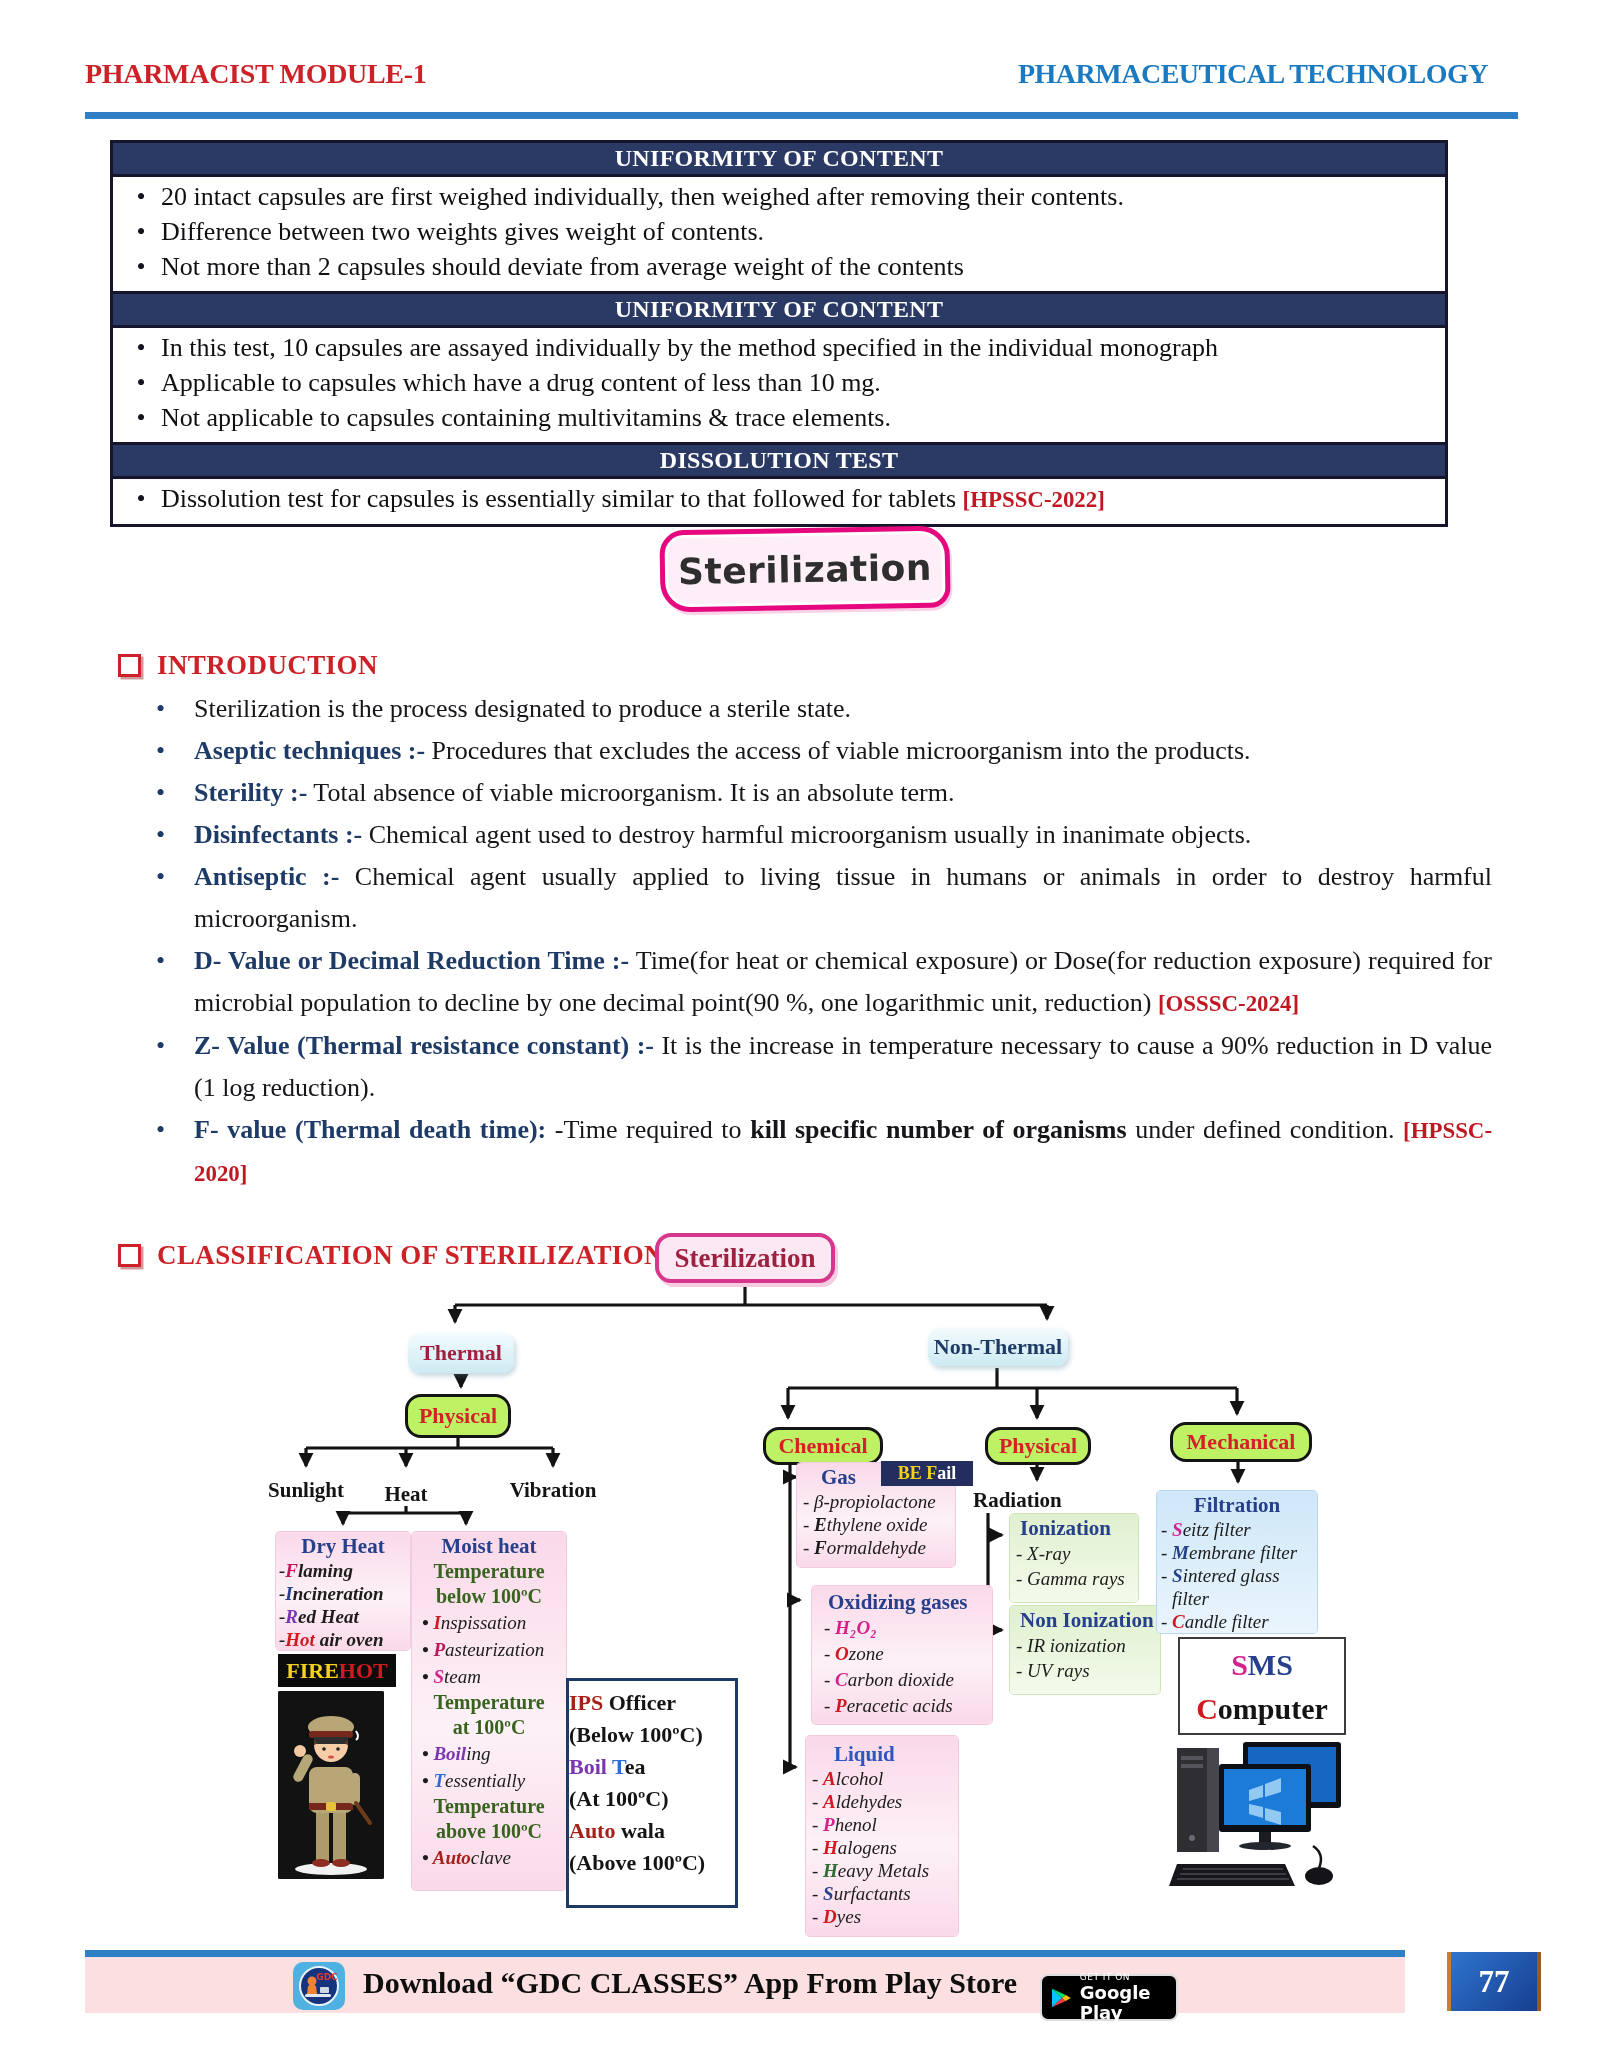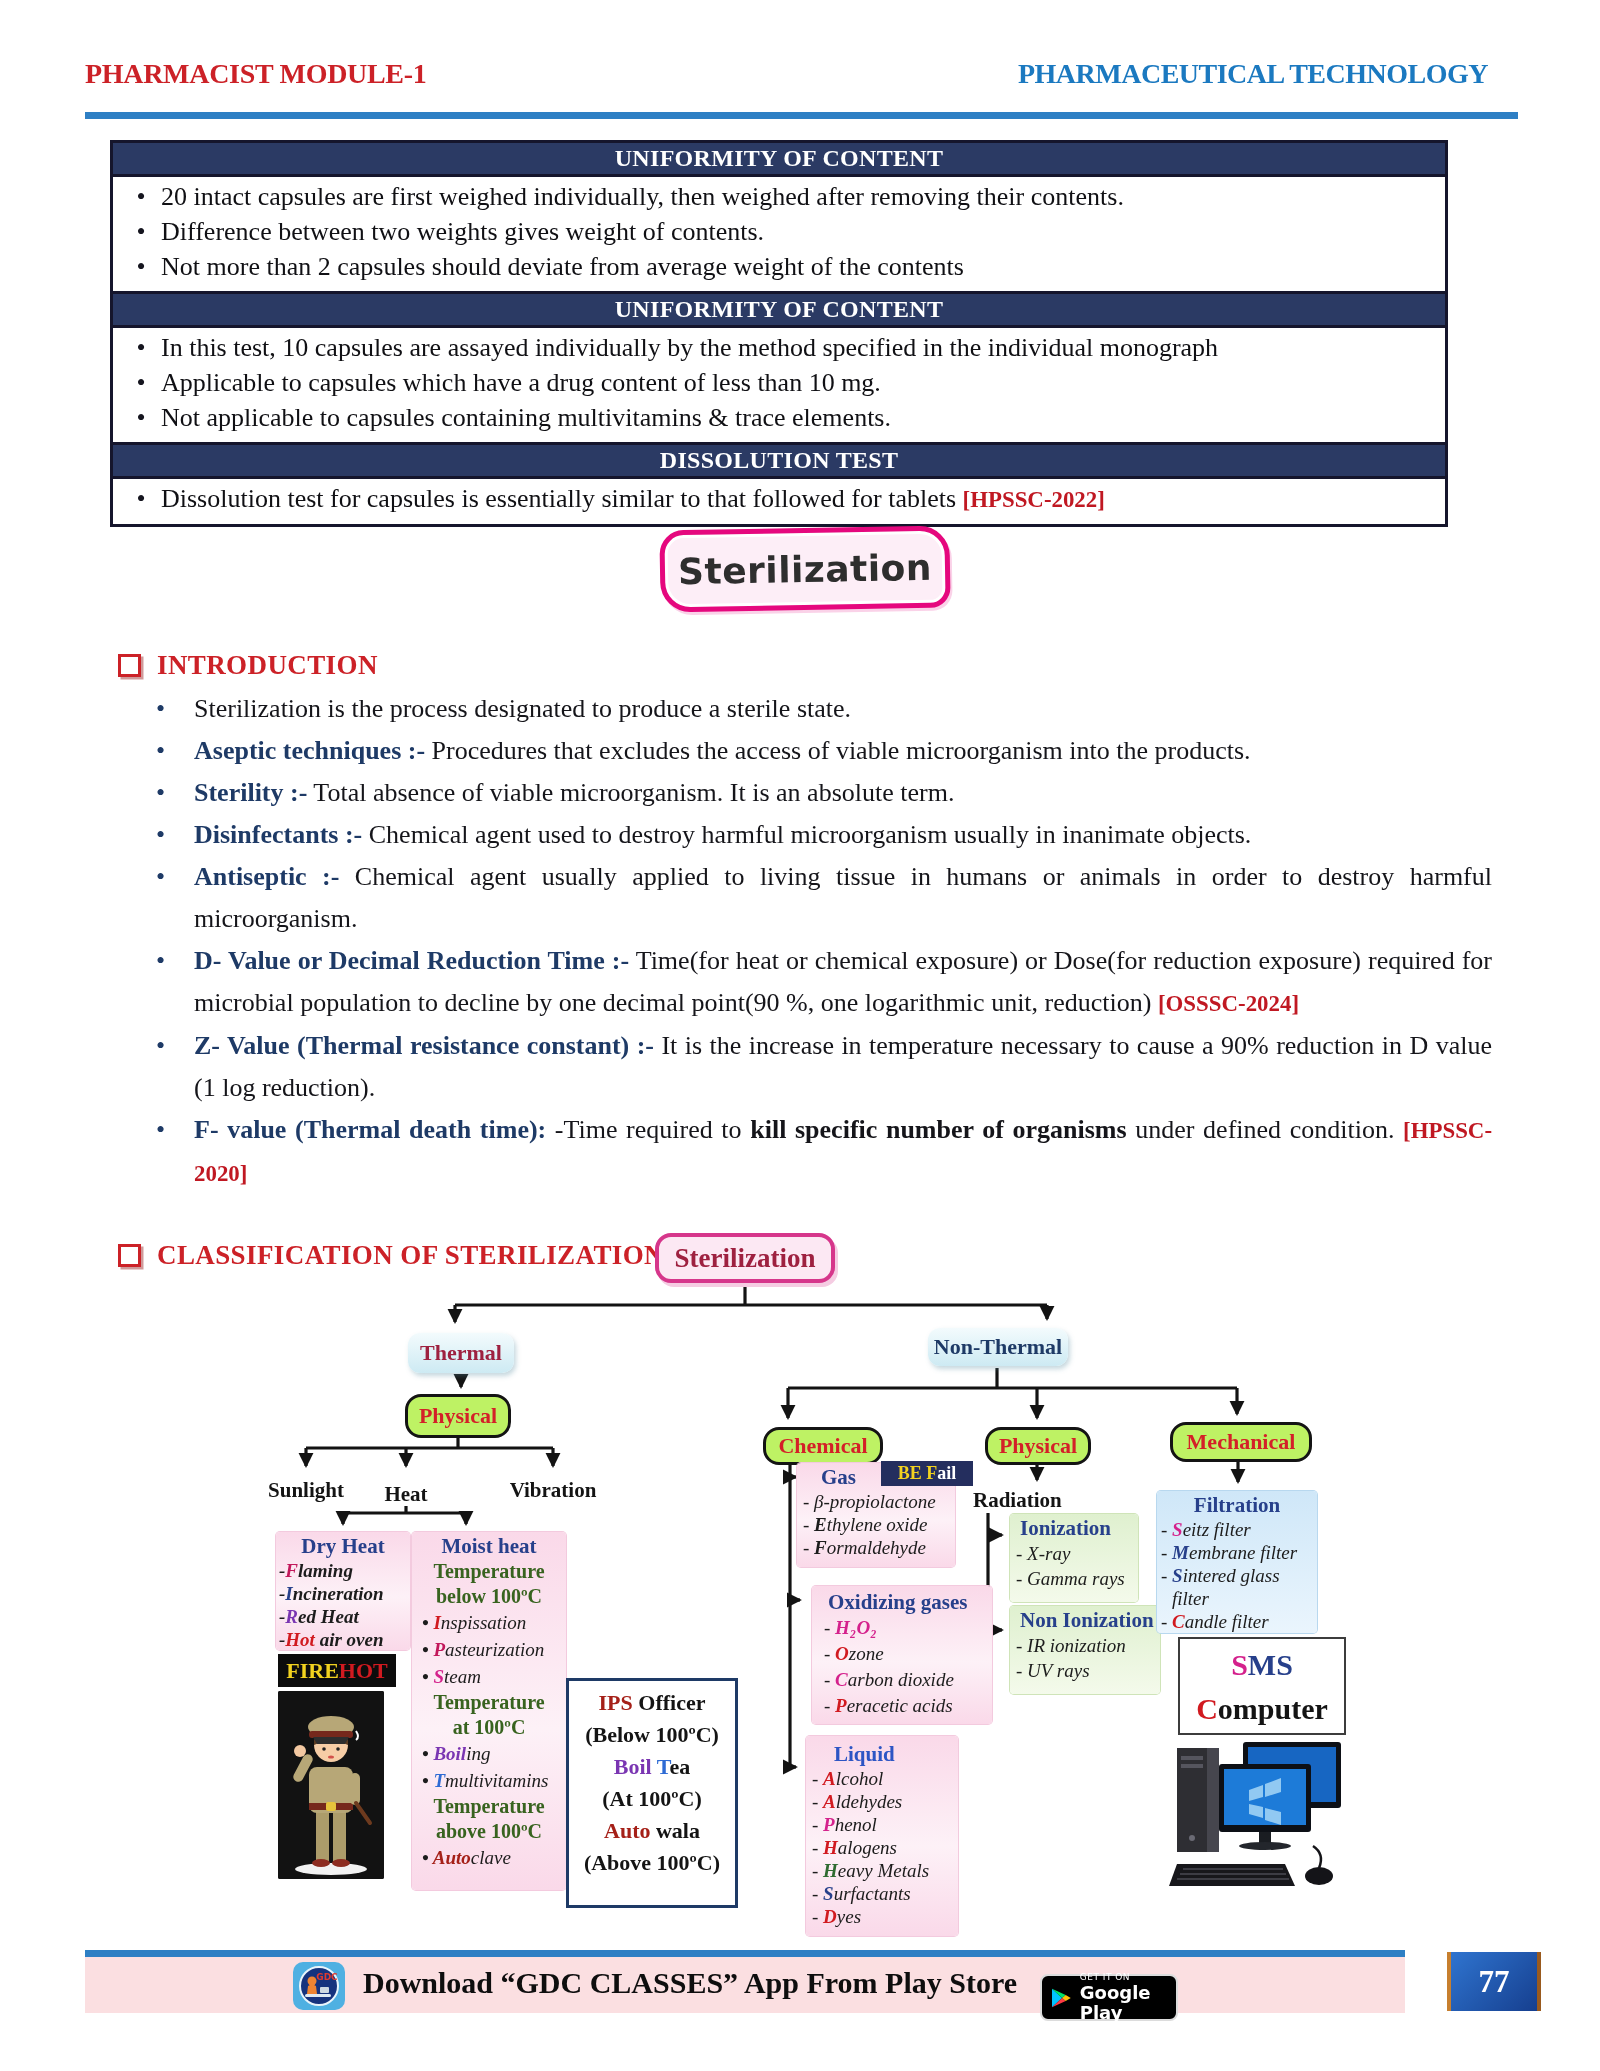--- a/index.html
+++ b/index.html
@@ -85,21 +85,21 @@
   .dg-items .li-t{text-align:left;display:block;padding-left:11px;text-indent:-11px;padding-right:0;}
 
   #dg-dryheat{left:276px;top:1532px;width:134px;height:118px;padding-top:2px;}
   #dg-dryheat .dg-items{font-weight:700;padding-left:3px;}
   #dg-firehot{position:absolute;left:278px;top:1654px;width:118px;height:33px;background:#0c0c0c;display:flex;
               align-items:center;justify-content:center;font-weight:700;font-size:22px;}
   #dg-officer{position:absolute;left:278px;top:1691px;width:106px;height:188px;background:#121212;border-radius:2px;overflow:hidden;}
   #dg-moist{left:412px;top:1532px;width:154px;height:358px;padding-top:2px;}
   #dg-moist .dg-items{padding-left:10px;line-height:27px;}
   #dg-ips{position:absolute;left:566px;top:1678px;width:172px;height:230px;background:#fff;border:3px solid #1e3a66;
-          box-sizing:border-box;text-align:center;font-weight:700;font-size:22px;line-height:32px;color:#141414;padding-top:6px;}
+          box-sizing:border-box;text-align:left;font-weight:700;font-size:22px;line-height:32px;color:#141414;padding-top:6px;}
   #dg-befail{position:absolute;left:881px;top:1461px;width:92px;height:25px;background:#242e5e;display:flex;align-items:center;
              justify-content:center;font-weight:700;font-size:18px;z-index:3;}
   #dg-gas{left:797px;top:1463px;width:158px;height:104px;padding-top:2px;}
   #dg-oxid{left:812px;top:1586px;width:180px;height:138px;padding-top:4px;}
   #dg-oxid .dg-items{line-height:26px;padding-left:12px;}
   #dg-oxid .dg-title{text-align:left;padding-left:16px;}
   #dg-liquid{left:806px;top:1736px;width:152px;height:200px;padding-top:6px;}
   #dg-liquid .dg-title{text-align:left;padding-left:28px;color:#2d55c4;}
   #dg-ion{left:1010px;top:1514px;width:128px;height:88px;padding-top:2px;}
   #dg-ion .dg-title,#dg-nonion .dg-title{text-align:left;padding-left:10px;}
@@ -334,21 +334,21 @@
           <span class="li-t"><span class="sg-b">• </span><span class="sg-magenta">S</span><span>team</span></span>
         </div>
       </div>
     <div class="dg-sub">Temperature</div>
     <div class="dg-sub">at 100ºC</div>
     <div class="dg-items">
         <div class="li nob">
           <span class="li-t"><span class="sg-b">• </span><span class="sg-purple">Boil</span><span>ing</span></span>
         </div>
         <div class="li nob">
-          <span class="li-t"><span class="sg-b">• </span><span class="sg-blue">T</span><span>multivitamins</span></span>
+          <span class="li-t"><span class="sg-b">• </span><span class="sg-blue">T</span><span>essentially</span></span>
         </div>
       </div>
     <div class="dg-sub">Temperature</div>
     <div class="dg-sub">above 100ºC</div>
     <div class="dg-items">
         <div class="li nob">
           <span class="li-t"><span class="sg-b">• </span><span class="sg-dkred">Auto</span><span>clave</span></span>
         </div>
       </div>
   </div>

